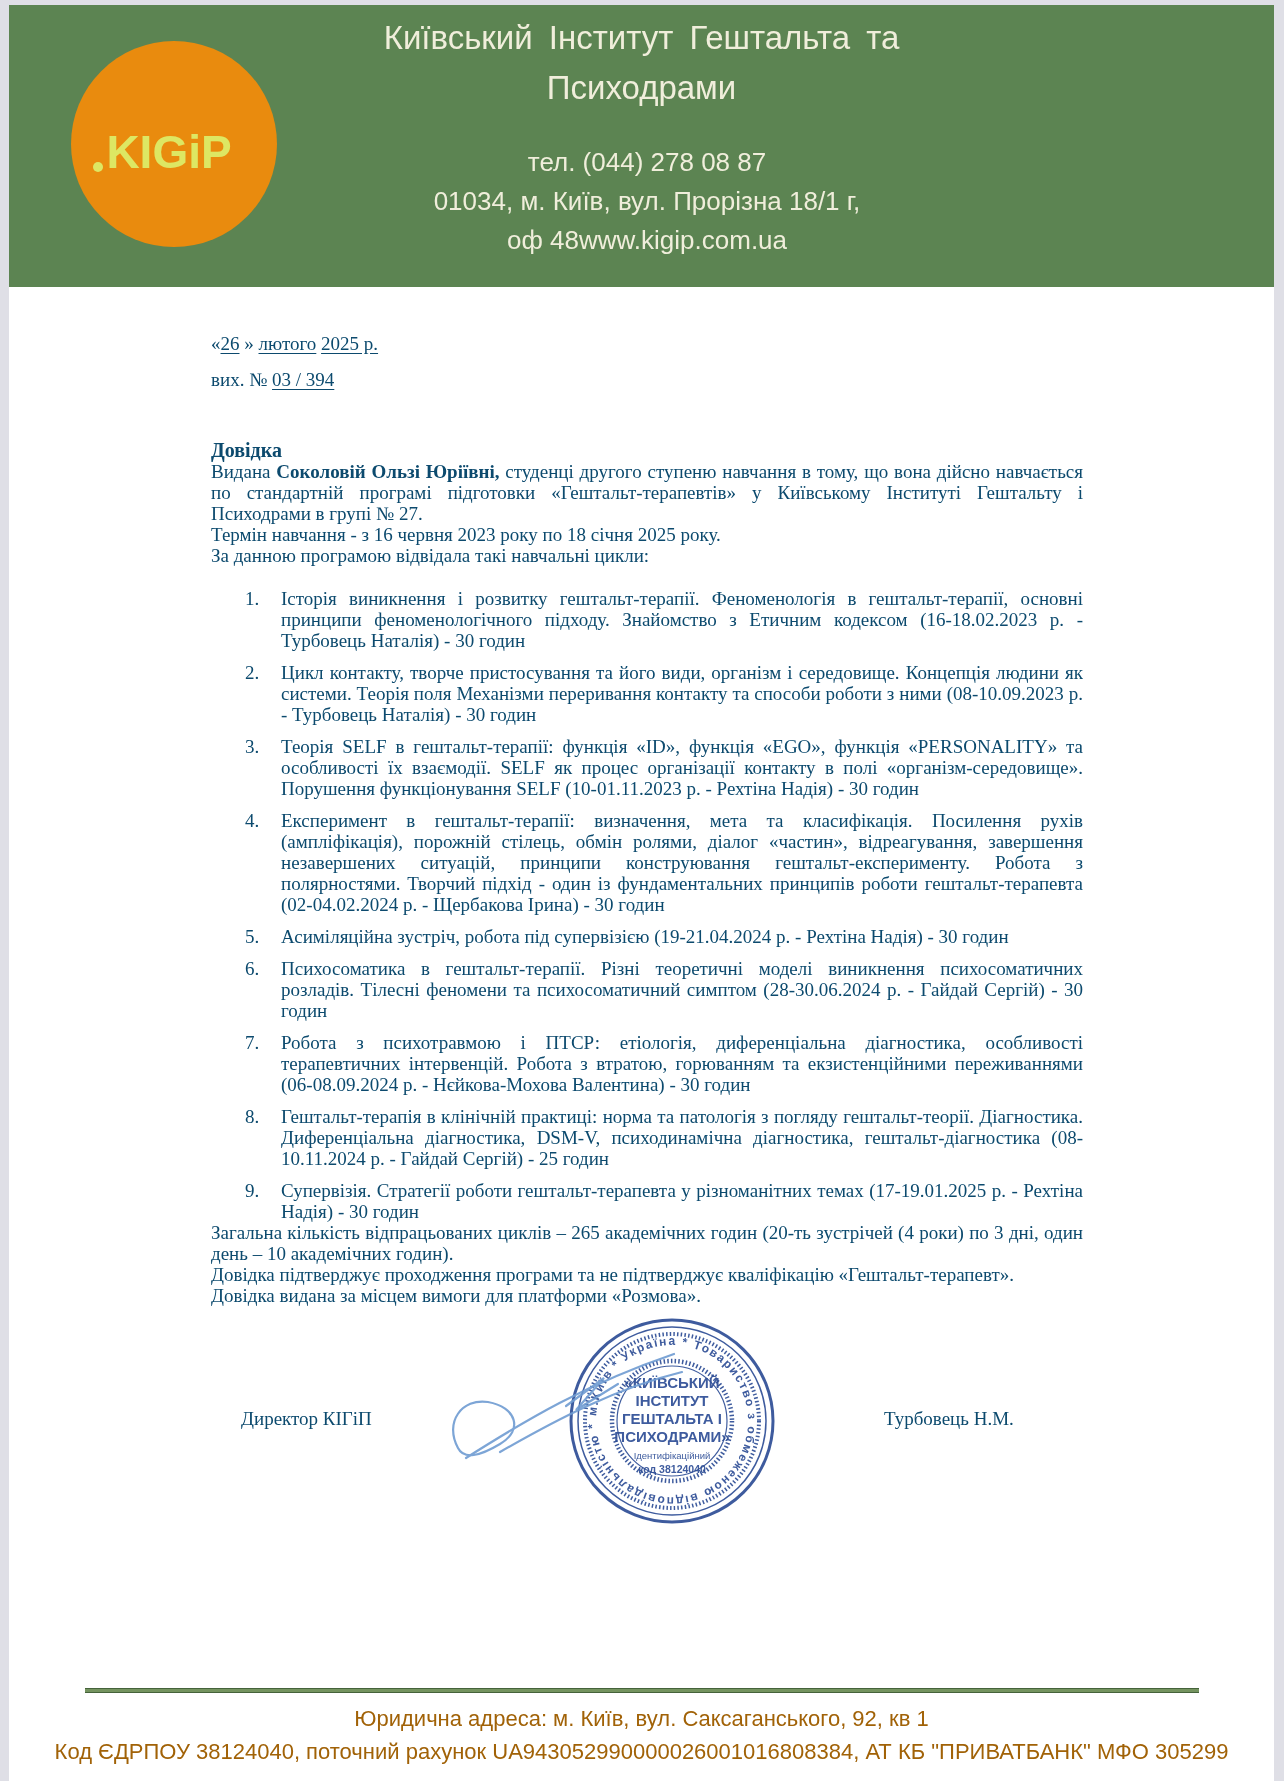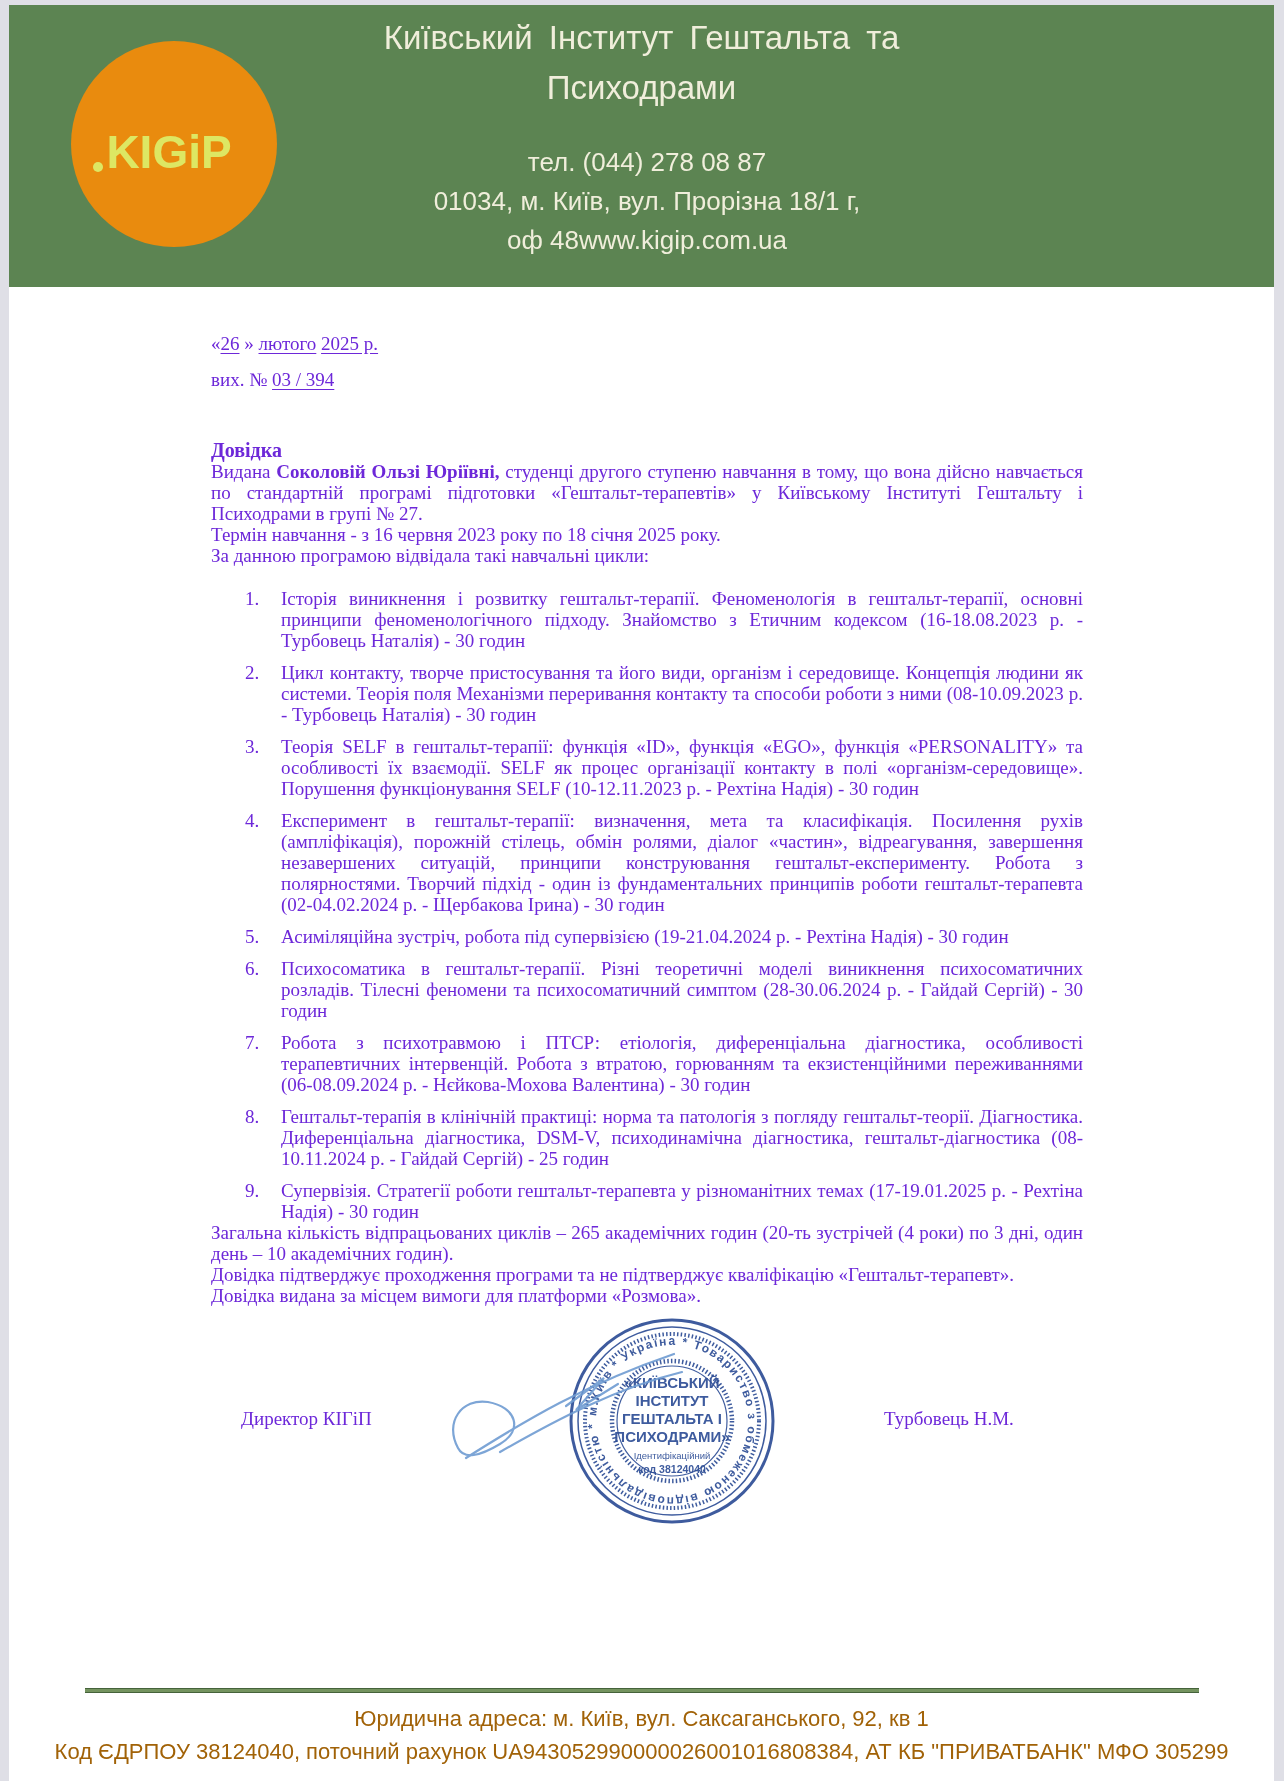--- a/index.html
+++ b/index.html
@@ -14,21 +14,21 @@
                  border-radius:50%; background:#E98B0E; display:flex;
                  align-items:center; justify-content:center; }
   .logo-text { font-weight:bold; font-size:46px; color:#DDE763; position:relative;
                margin-top:16px; margin-right:10px; font-family:"Liberation Sans",sans-serif; }
   .logo-text::before { content:""; position:absolute; left:-13px; bottom:7px; width:10px;
                        height:10px; border-radius:50%; background:#DDE763; }
   .header-title { padding-top:8px; font-size:33px; line-height:50px; word-spacing:7px; }
   .header-contact { margin-top:30px; font-size:26px; line-height:39px;margin-left:11px; }
 
   
-  .content { flex:0 0 auto; padding:0 191px 0 202px; font-size:19px; line-height:21px; color:#6d28d9; }
+  .content { flex:0 0 auto; padding:0 191px 0 202px; font-size:19px; line-height:21px; color:#0c4a6e; }
   .u { text-decoration:underline; text-underline-offset:3px; }
   .meta-date { margin-top:46px; }
   .meta-ref  { margin-top:15px; }
   .doc-title { margin:50px 0 0; text-align:left; font-weight:bold; font-size:20px; }
   p.body-par { margin:0; text-align:justify; }
   .par-intro  { margin-top:20px; }
   .par-term   { margin-top:18px; }
   .par-cycint { margin-top:17px; }
   ol.cycles { margin:22px 0 0; padding:0 0 0 70px; list-style:none; counter-reset:c; }
   ol.cycles li { position:relative; text-align:justify; margin-top:11px; counter-increment:c; }
@@ -81,23 +81,23 @@
 
     <p class="doc-title">Довідка</p>
 
     <p class="body-par par-intro"><span>Видана </span><b>Соколовій Ользі Юріївні,</b><span> студенці другого ступеню навчання в тому, що вона  дійсно навчається по стандартній програмі підготовки «Гештальт-терапевтів» у Київському Інституті Гештальту і Психодрами в групі № 27.</span></p>
 
     <p class="body-par par-term">Термін навчання - з 16 червня 2023 року по 18 січня 2025 року.</p>
 
     <p class="body-par par-cycint">За данною програмою відвідала такі навчальні цикли:</p>
 
     <ol class="cycles">
-        <li>Історія виникнення і розвитку гештальт-терапії. Феноменологія в гештальт-терапії, основні принципи феноменологічного підходу. Знайомство з Етичним кодексом (16-18.08.2023 р. - Турбовець Наталія) - 30 годин</li>
+        <li>Історія виникнення і розвитку гештальт-терапії. Феноменологія в гештальт-терапії, основні принципи феноменологічного підходу. Знайомство з Етичним кодексом (16-18.02.2023 р. - Турбовець Наталія) - 30 годин</li>
         <li>Цикл контакту, творче пристосування та його види, організм і середовище. Концепція людини як системи. Теорія поля Механізми переривання контакту та способи роботи з ними (08-10.09.2023 р. - Турбовець Наталія) - 30 годин</li>
-        <li>Теорія SELF в гештальт-терапії: функція «ID», функція «EGO», функція «PERSONALITY» та особливості їх взаємодії. SELF як процес організації контакту в полі «організм-середовище». Порушення функціонування SELF (10-12.11.2023 р. - Рехтіна Надія) - 30 годин</li>
+        <li>Теорія SELF в гештальт-терапії: функція «ID», функція «EGO», функція «PERSONALITY» та особливості їх взаємодії. SELF як процес організації контакту в полі «організм-середовище». Порушення функціонування SELF (10-01.11.2023 р. - Рехтіна Надія) - 30 годин</li>
         <li>Експеримент в гештальт-терапії: визначення, мета та класифікація. Посилення рухів (ампліфікація), порожній стілець, обмін ролями, діалог «частин», відреагування, завершення незавершених ситуацій, принципи конструювання гештальт-експерименту. Робота з полярностями. Творчий підхід - один із фундаментальних принципів роботи гештальт-терапевта (02-04.02.2024 р. - Щербакова Ірина) - 30 годин</li>
         <li>Асиміляційна зустріч, робота під супервізією (19-21.04.2024 р. - Рехтіна Надія) - 30 годин</li>
         <li>Психосоматика в гештальт-терапії. Різні теоретичні моделі виникнення психосоматичних розладів. Тілесні феномени та психосоматичний симптом (28-30.06.2024 р. - Гайдай Сергій) - 30 годин</li>
         <li>Робота з психотравмою і ПТСР: етіологія, диференціальна діагностика, особливості терапевтичних інтервенцій. Робота з втратою, горюванням та екзистенційними переживаннями (06-08.09.2024 р. - Нєйкова-Мохова Валентина) - 30 годин</li>
         <li>Гештальт-терапія в клінічній практиці: норма та патологія з погляду гештальт-теорії. Діагностика. Диференціальна діагностика, DSM-V, психодинамічна діагностика, гештальт-діагностика (08-10.11.2024 р. - Гайдай Сергій) - 25 годин</li>
         <li>Супервізія. Стратегії роботи гештальт-терапевта у різноманітних темах (17-19.01.2025 р. - Рехтіна Надія) - 30 годин</li>
       </ol>
 
     <p class="body-par par-total">Загальна кількість відпрацьованих циклів – 265 академічних годин (20-ть зустрічей (4 роки) по 3 дні, один день – 10 академічних годин).</p>
 

